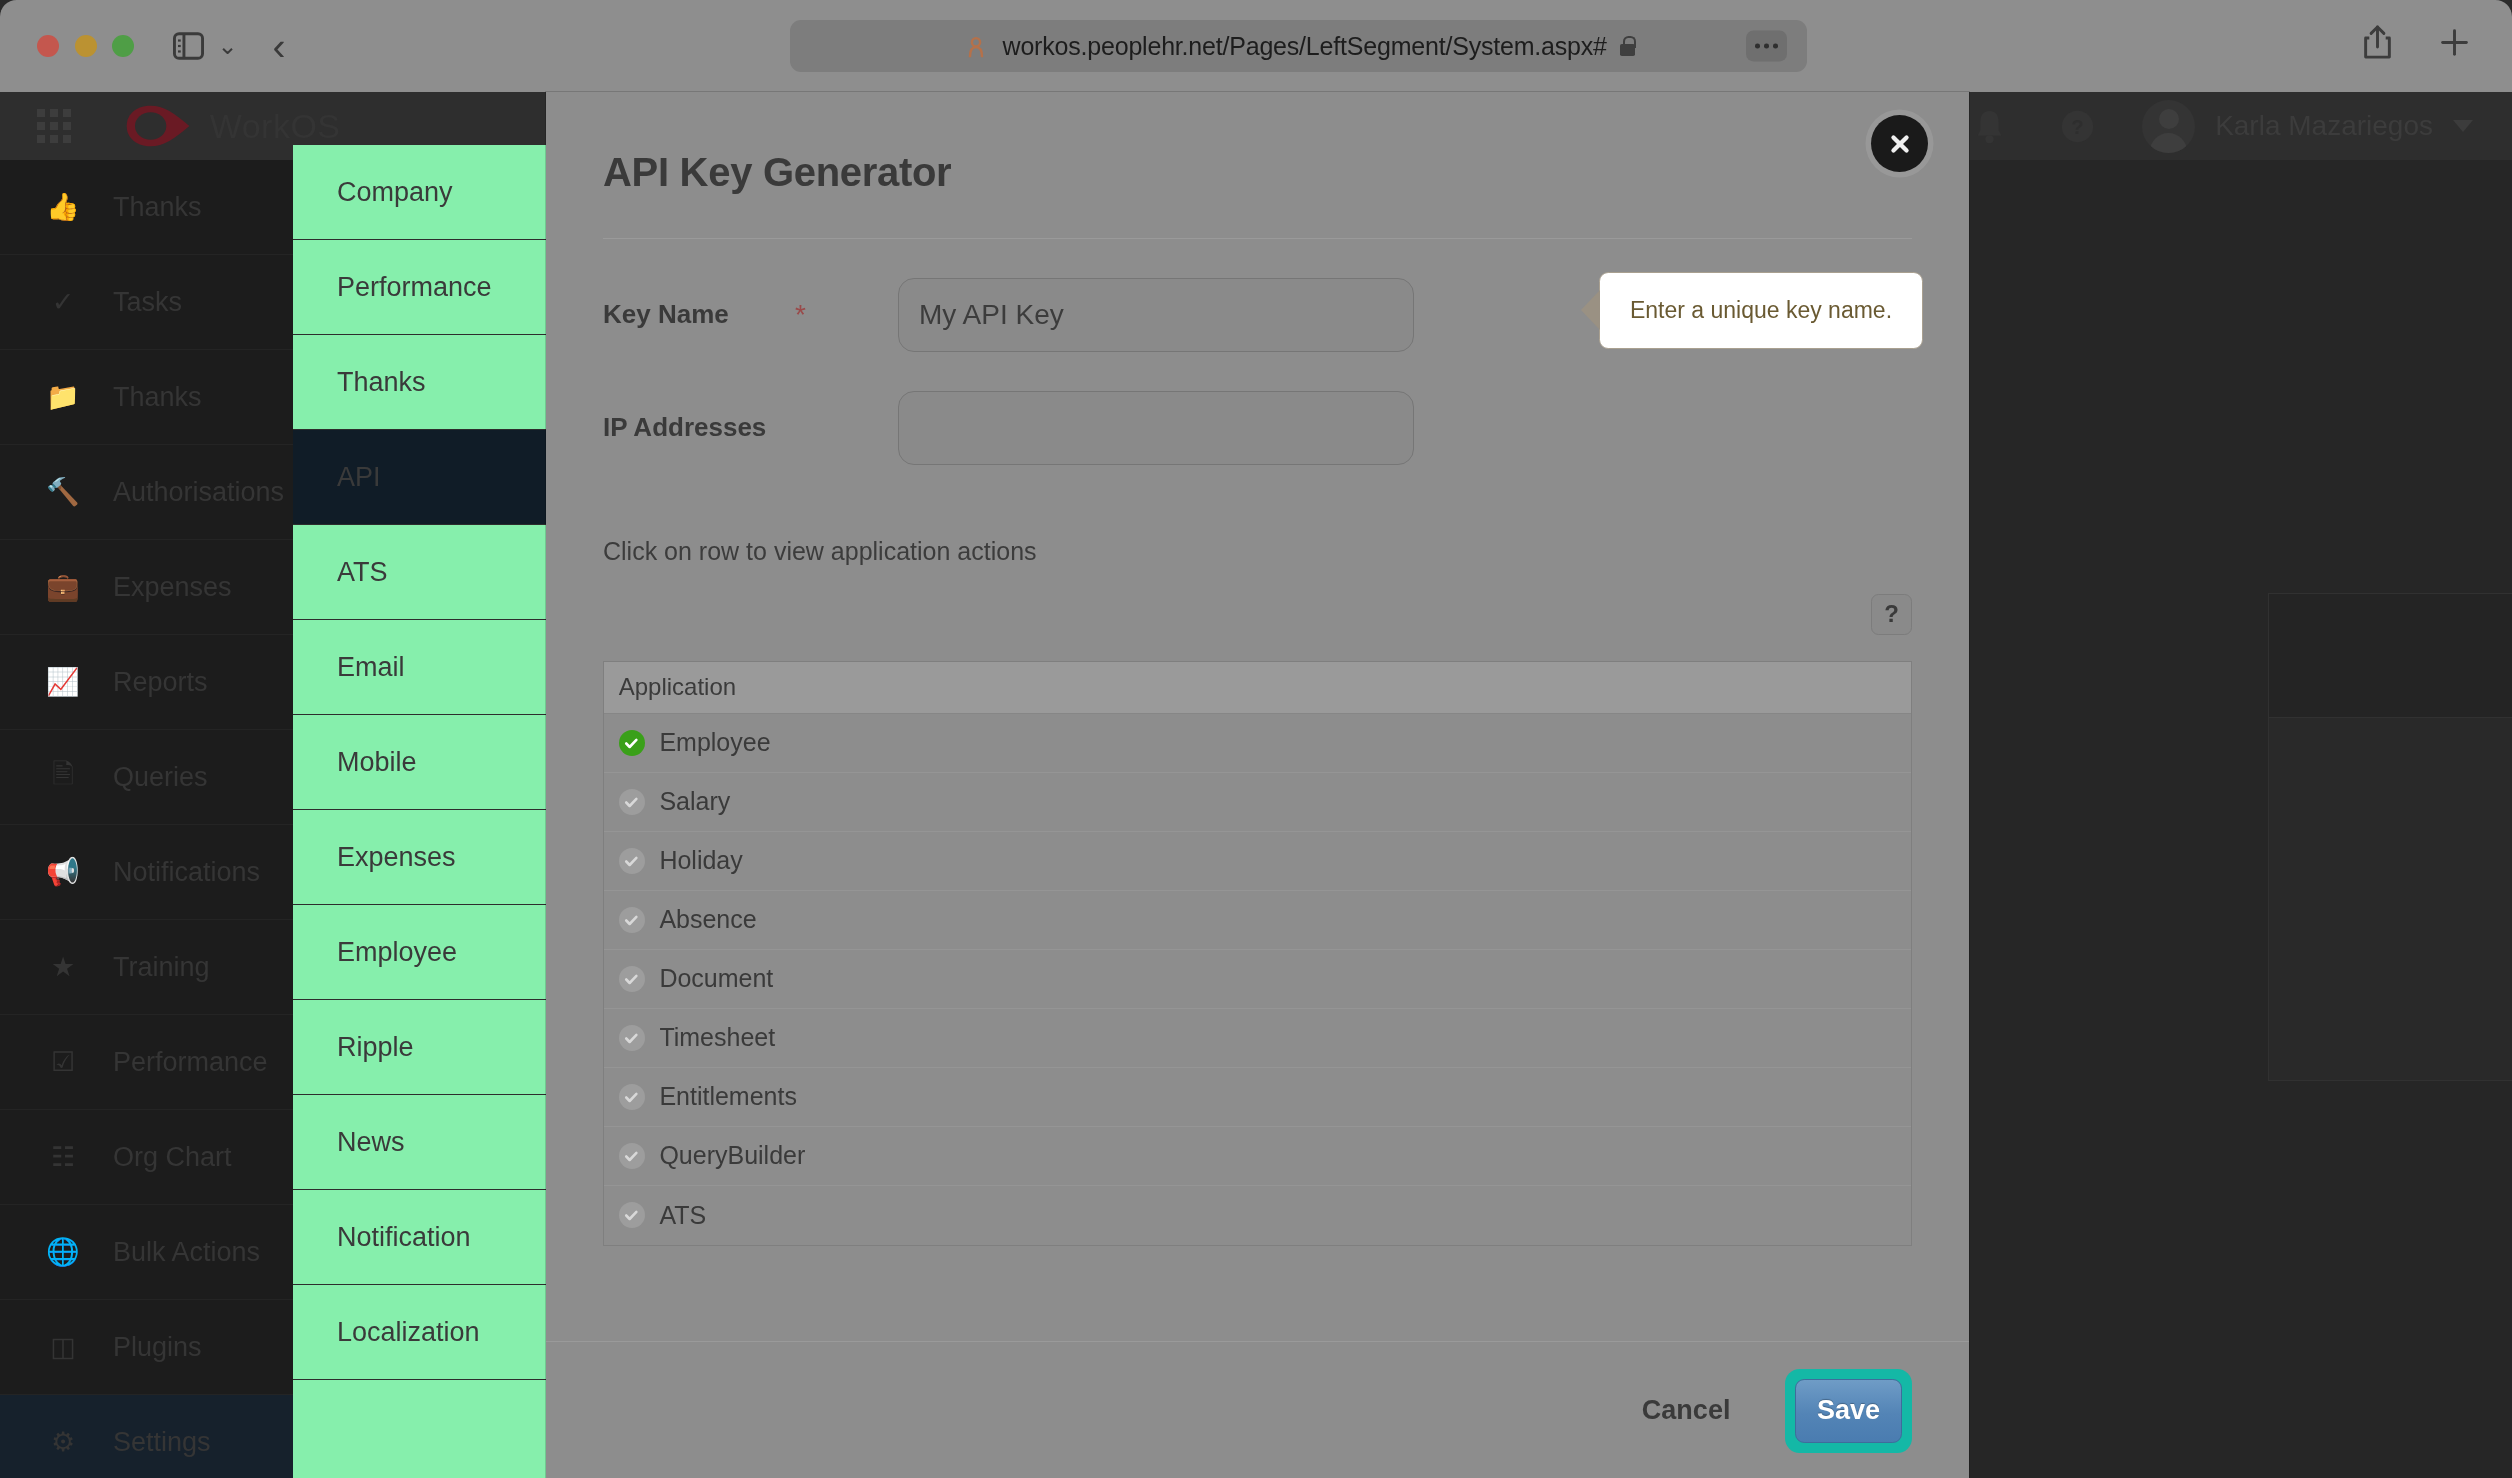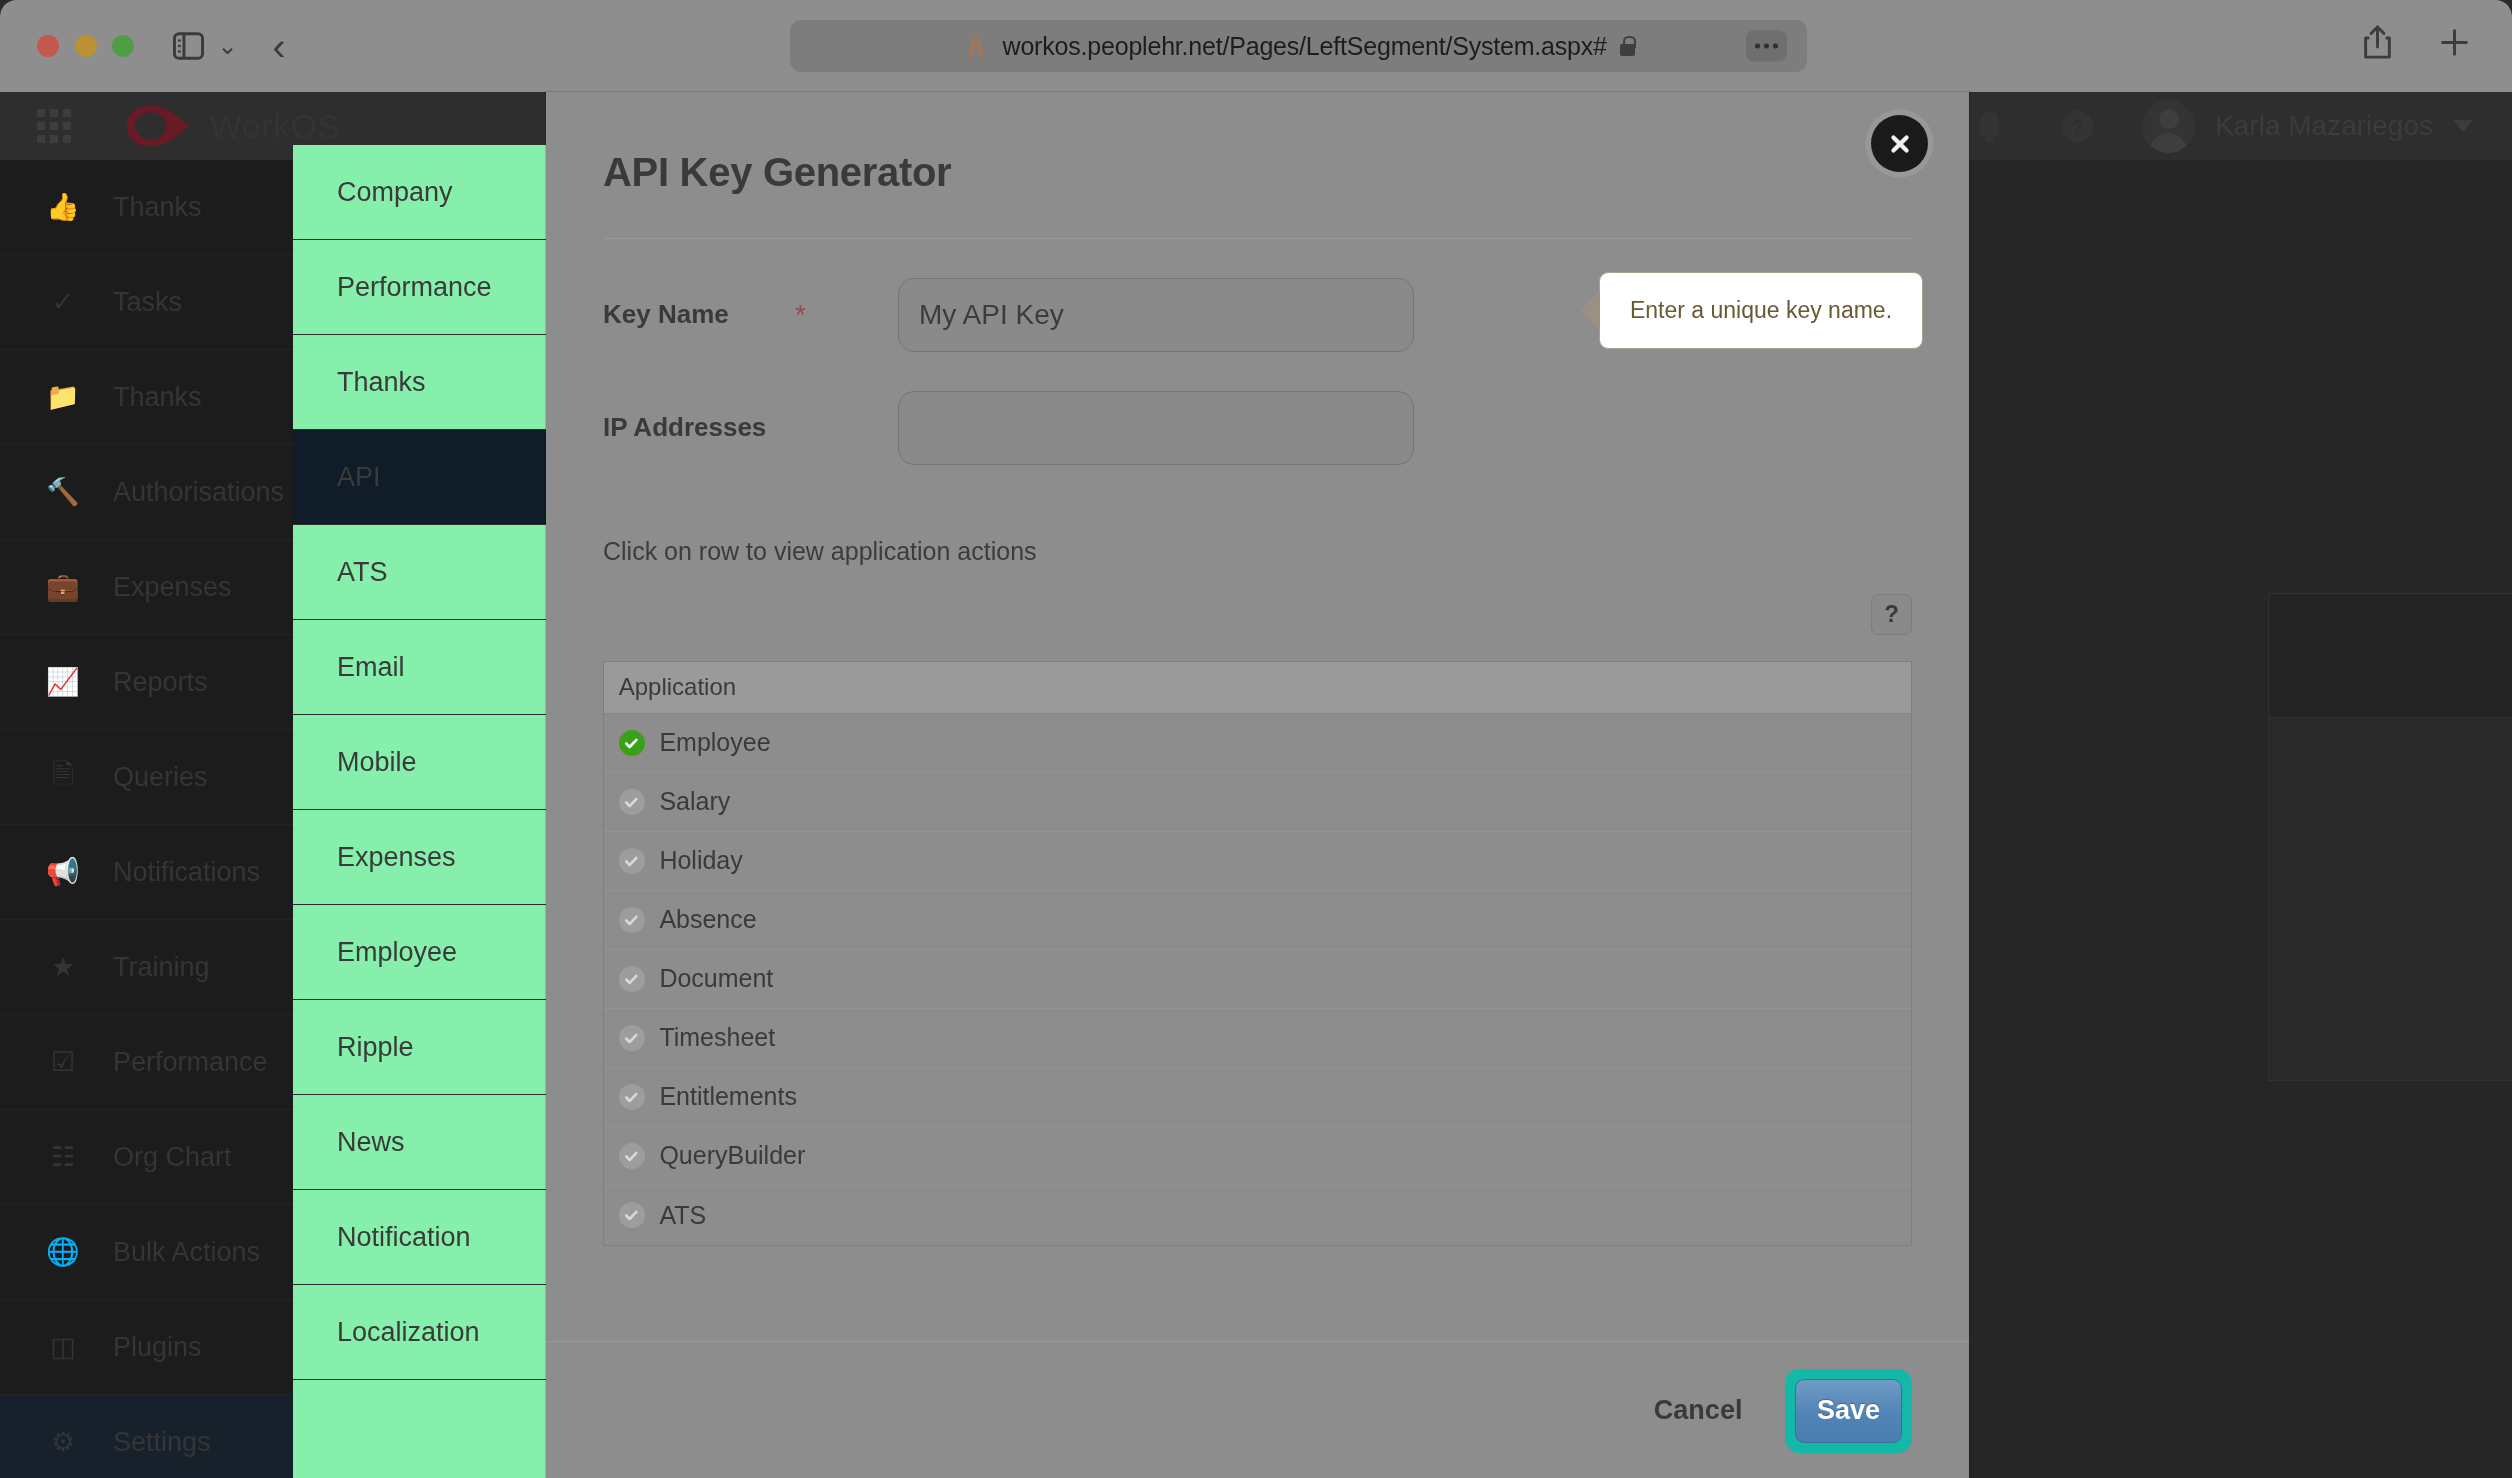--- a/index.html
+++ b/index.html
@@ -171,21 +171,21 @@
     width:26px; height:26px; border-radius:50%;
     display:flex; align-items:center; justify-content:center; flex:0 0 auto;
   }
   .check.on{ background:#3aa019; }
   .check.off{ background:#9d9d9d; }
   .check svg{ width:16.6px; height:16.6px; }
 
   .modal-footer{
     position:absolute; left:0; right:0; bottom:0; height:138px;
     border-top:0.9px solid #9a9a9a;
-    display:flex; align-items:center; justify-content:flex-end; gap:0; padding-right:57px;
+    display:flex; align-items:center; justify-content:flex-end; gap:12px; padding-right:57px;
   }
   .btn-cancel{
     font-size:27px; font-weight:bold; color:#3a3a3a; background:none; border:none;
     font-family:"Liberation Sans", sans-serif; padding:9.2px 16.6px; margin-right:26px;
   }
   .save-wrap{
     background:#14b8a6; border-radius:14.7px; padding:10px;
   }
   .btn-save{
     width:107px; height:64px; border-radius:9.2px;

